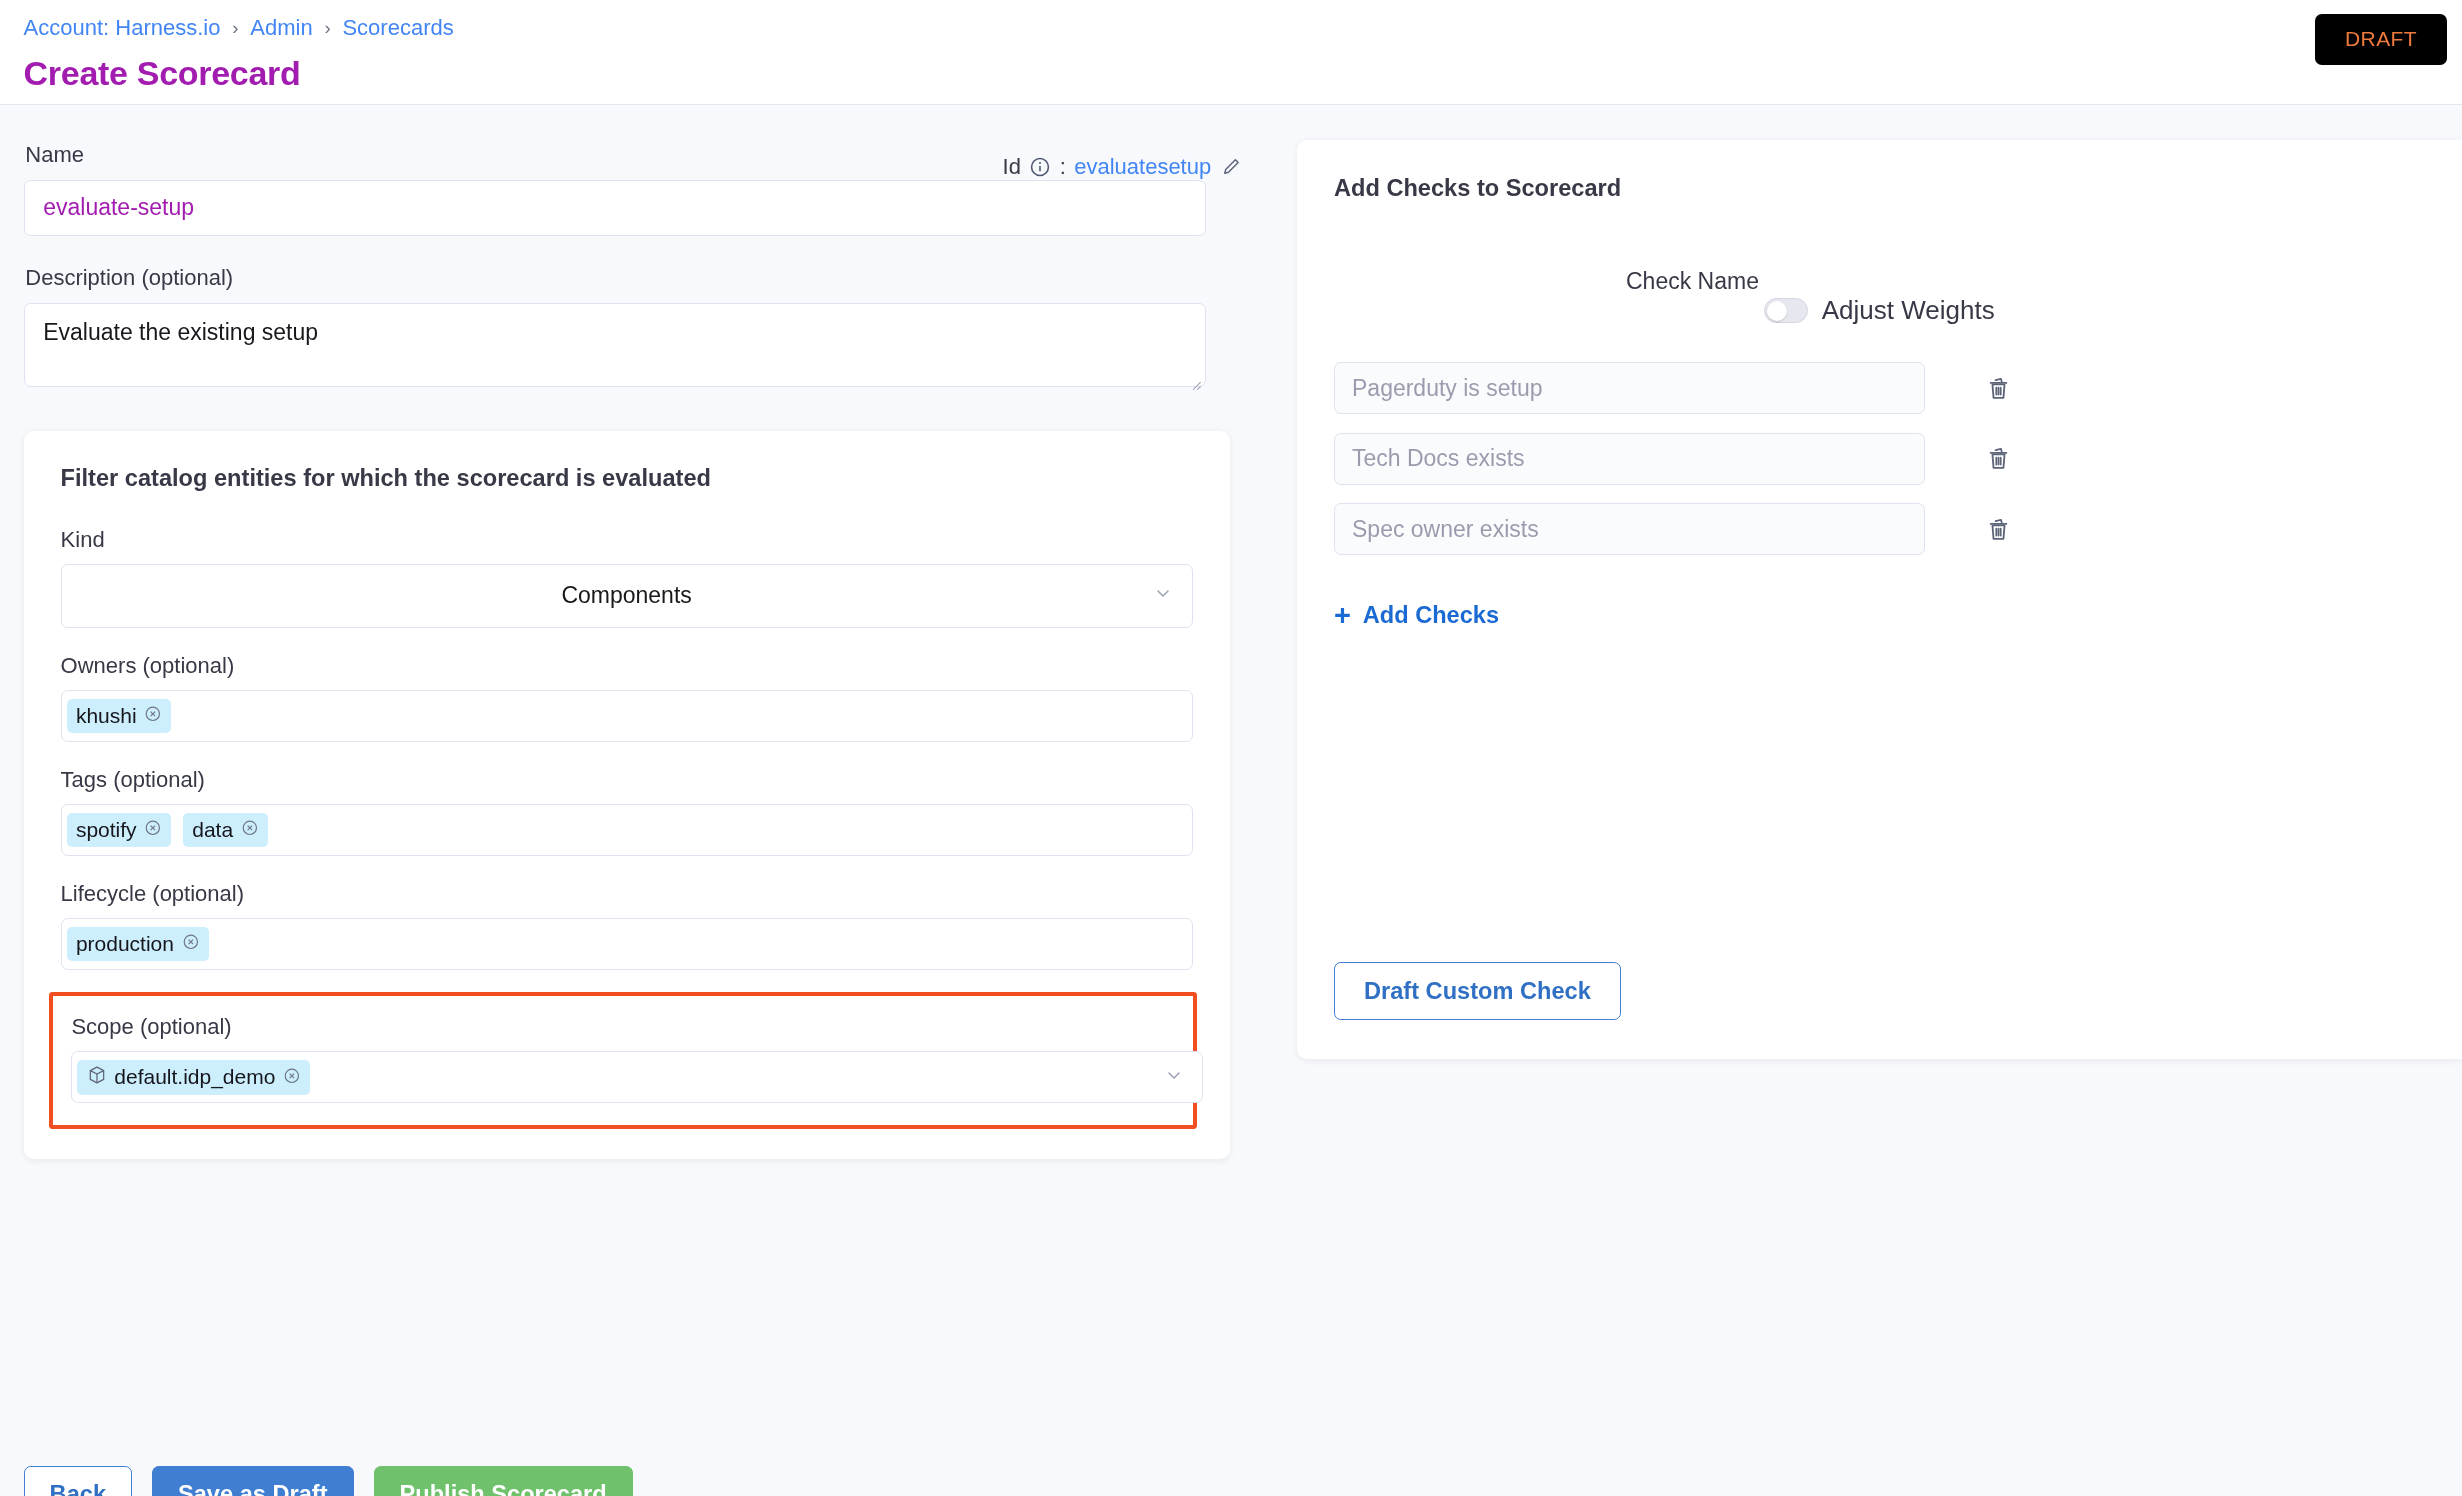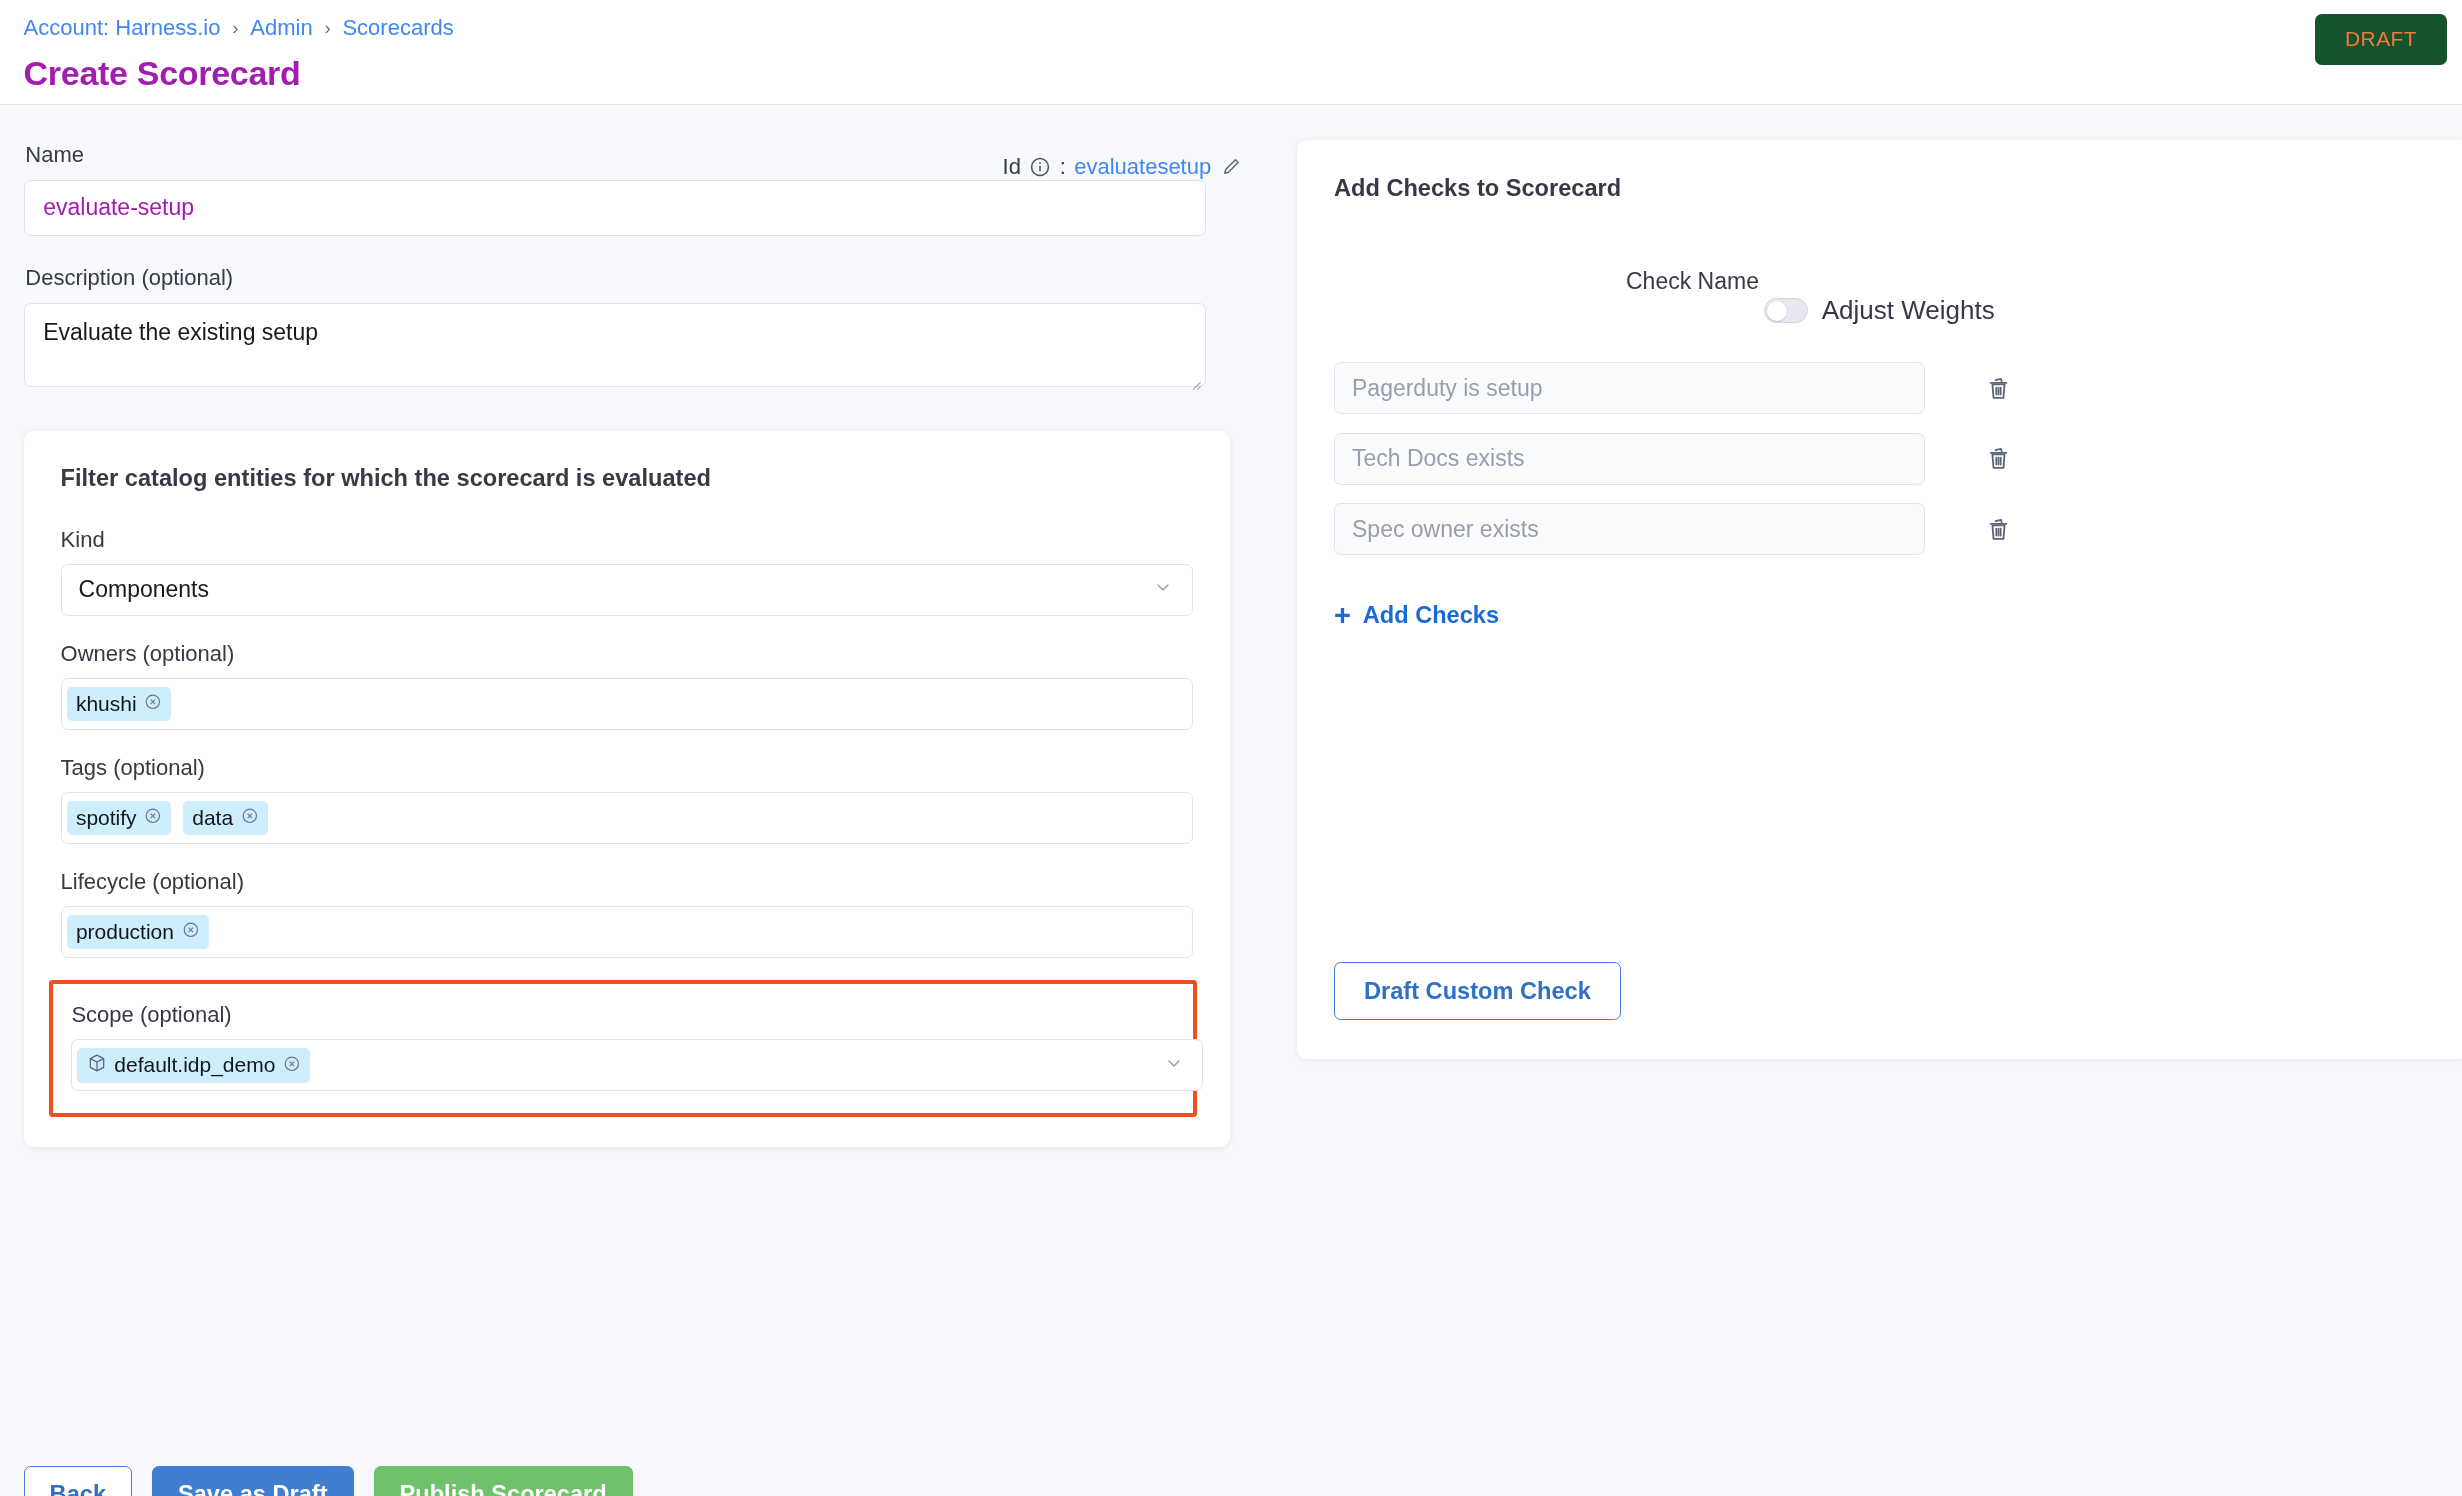--- a/index.html
+++ b/index.html
@@ -35,21 +35,21 @@
   .page-title {
     margin-top: 15px;
     font-size: 34px;
     font-weight: bold;
     color: #a21caf;
     letter-spacing: -0.3px;
   }
   .draft-badge {
     position: absolute;
     top: 13.5px; right: 15px;
-    background: #14532d;
+    background: #000000;
     color: #ef7a3c;
     font-size: 21px;
     padding: 13.5px 30px;
     border-radius: 6.8px;
     letter-spacing: 0.4px;
   }
 
   
   .body {
     position: relative;
@@ -130,29 +130,30 @@
     color: #383946;
     margin-bottom: 35px;
   }
   .sub-label {
     font-size: 22px;
     color: #383946;
     margin-bottom: 11px;
   }
   .select-box {
     width: 1132px;
-    height: 52px;
+    height: 64px;
     border: 1.7px solid #dfe2ee;
     border-radius: 6.8px;
     background: #ffffff;
     display: flex; align-items: center;
     padding: 15px 17px;
     font-size: 23px;
     color: #18181d;
     position: relative;
+    justify-content: center;
   }
   .chev {
     position: absolute;
     right: 18.6px; top: 50%;
     transform: translateY(-50%);
   }
   .chip-field {
     width: 1132px;
     min-height: 52px;
     border: 1.7px solid #dfe2ee;

